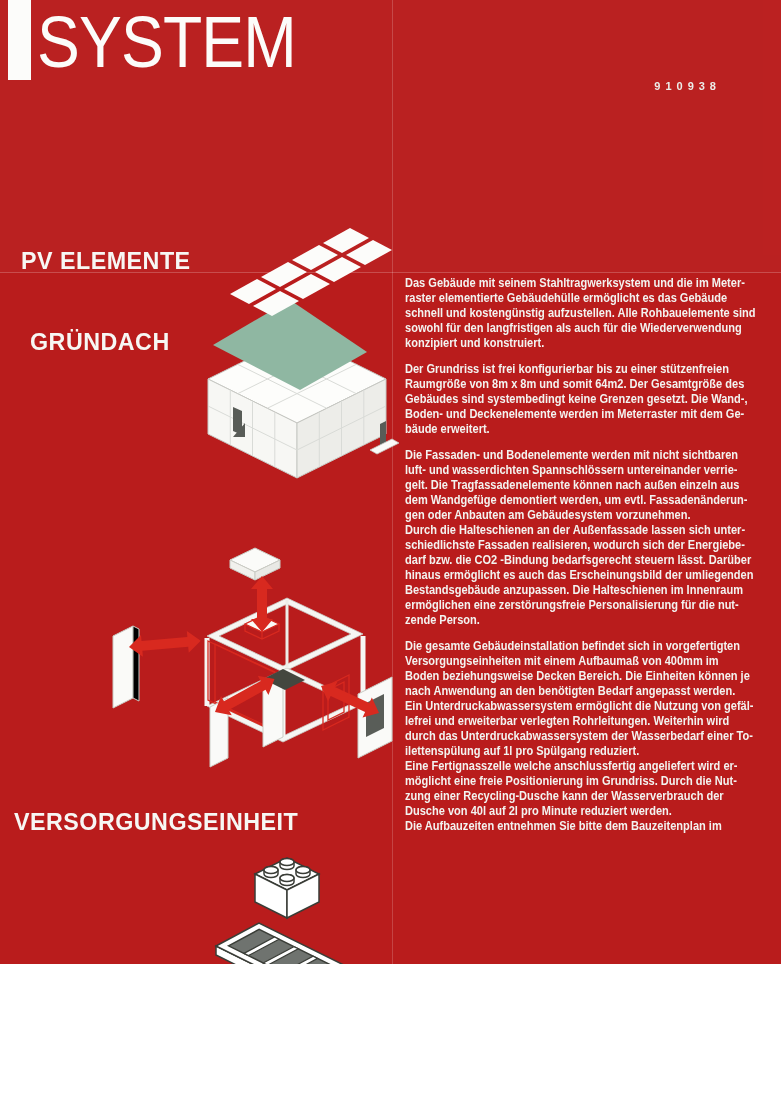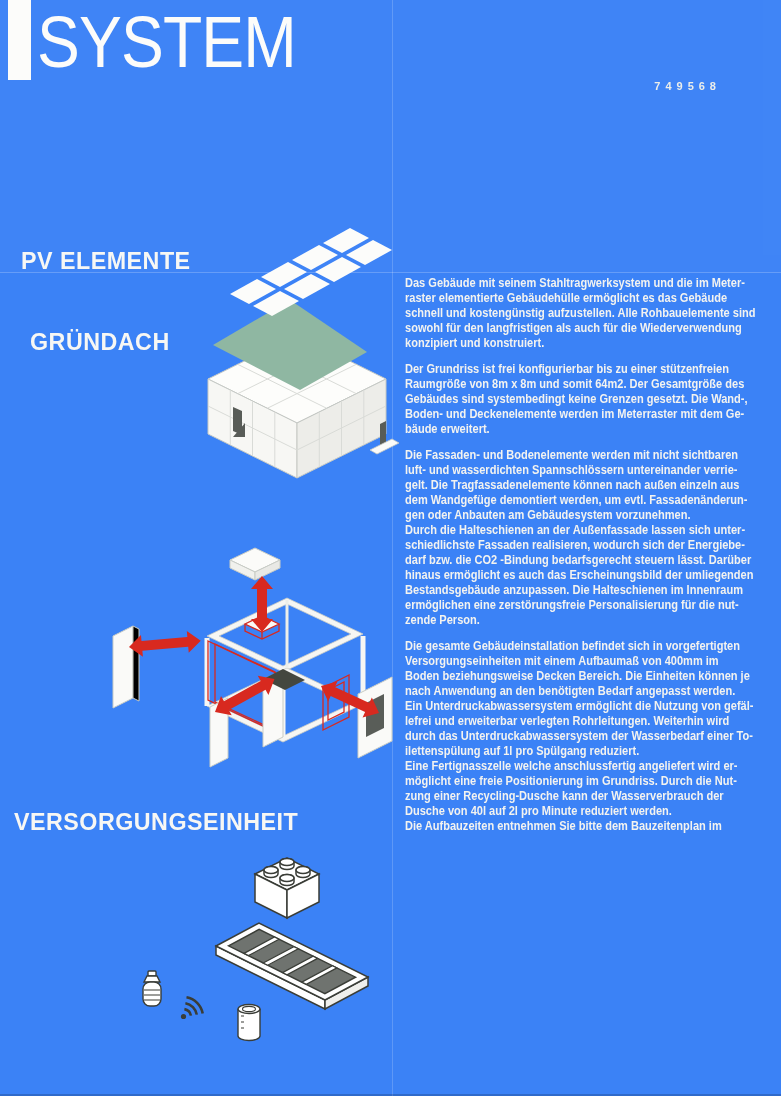--- a/index.html
+++ b/index.html
@@ -1,19 +1,19 @@
 <!DOCTYPE html>
 <html><head>
 <meta charset="utf-8">
 <style>
   html,body{margin:0;padding:0;}
   body{font-family:"Liberation Sans","DejaVu Sans",sans-serif;}
   .poster{
-    position:relative;width:781px;height:1096px;overflow:hidden;
-    background:#3b82f6;color:#f5f5f2;
+    position:relative;width:781px;height:964px;overflow:hidden;
+    background:#b91c1c;color:#f5f5f2;
   }
   .top-band{position:absolute;left:0;top:0;width:781px;height:272px;background:rgba(255,255,255,.025);}
   .divider-h{position:absolute;left:0;top:272px;width:781px;height:1px;background:rgba(255,255,255,.22);}
   .divider-v{position:absolute;left:392px;top:0;width:1px;height:1096px;background:rgba(255,255,255,.18);}
   .bottom-edge{position:absolute;left:0;top:1094px;width:781px;height:2px;background:rgba(0,0,0,.18);}
 
   .accent-bar{position:absolute;left:8px;top:0;width:23px;height:80px;background:#fcfcfa;}
   .page-title{
     position:absolute;left:37px;top:4px;margin:0;
     font-size:73px;font-weight:400;line-height:1.05;letter-spacing:-1px;color:#fcfcfa;
@@ -48,21 +48,21 @@
 </head>
 <body>
 
 <div class="poster">
   <div class="top-band"></div>
   <div class="divider-h"></div>
   <div class="divider-v"></div>
 
   <div class="accent-bar"></div>
   <h1 class="page-title">SYSTEM</h1>
-  <div class="sheet-code">749568</div>
+  <div class="sheet-code">910938</div>
 
   <h2 class="section-label label-pv">PV ELEMENTE</h2>
   <h2 class="section-label label-roof">GRÜNDACH</h2>
   <h2 class="section-label label-supply">VERSORGUNGSEINHEIT</h2>
 
   <svg class="diagram diagram-top" width="200" height="270" viewBox="0 0 200 270">
     <g>
       <polygon points="8,151 97,107 186,151 97,195" fill="#fdfdfb" stroke="#c6c9c4" stroke-width="1"></polygon>
       <polygon points="8,151 97,195 97,250 8,206" fill="#f7f7f4" stroke="#c6c9c4" stroke-width="1"></polygon>
       <polygon points="186,151 97,195 97,250 186,206" fill="#ededE9" stroke="#c6c9c4" stroke-width="1"></polygon>

